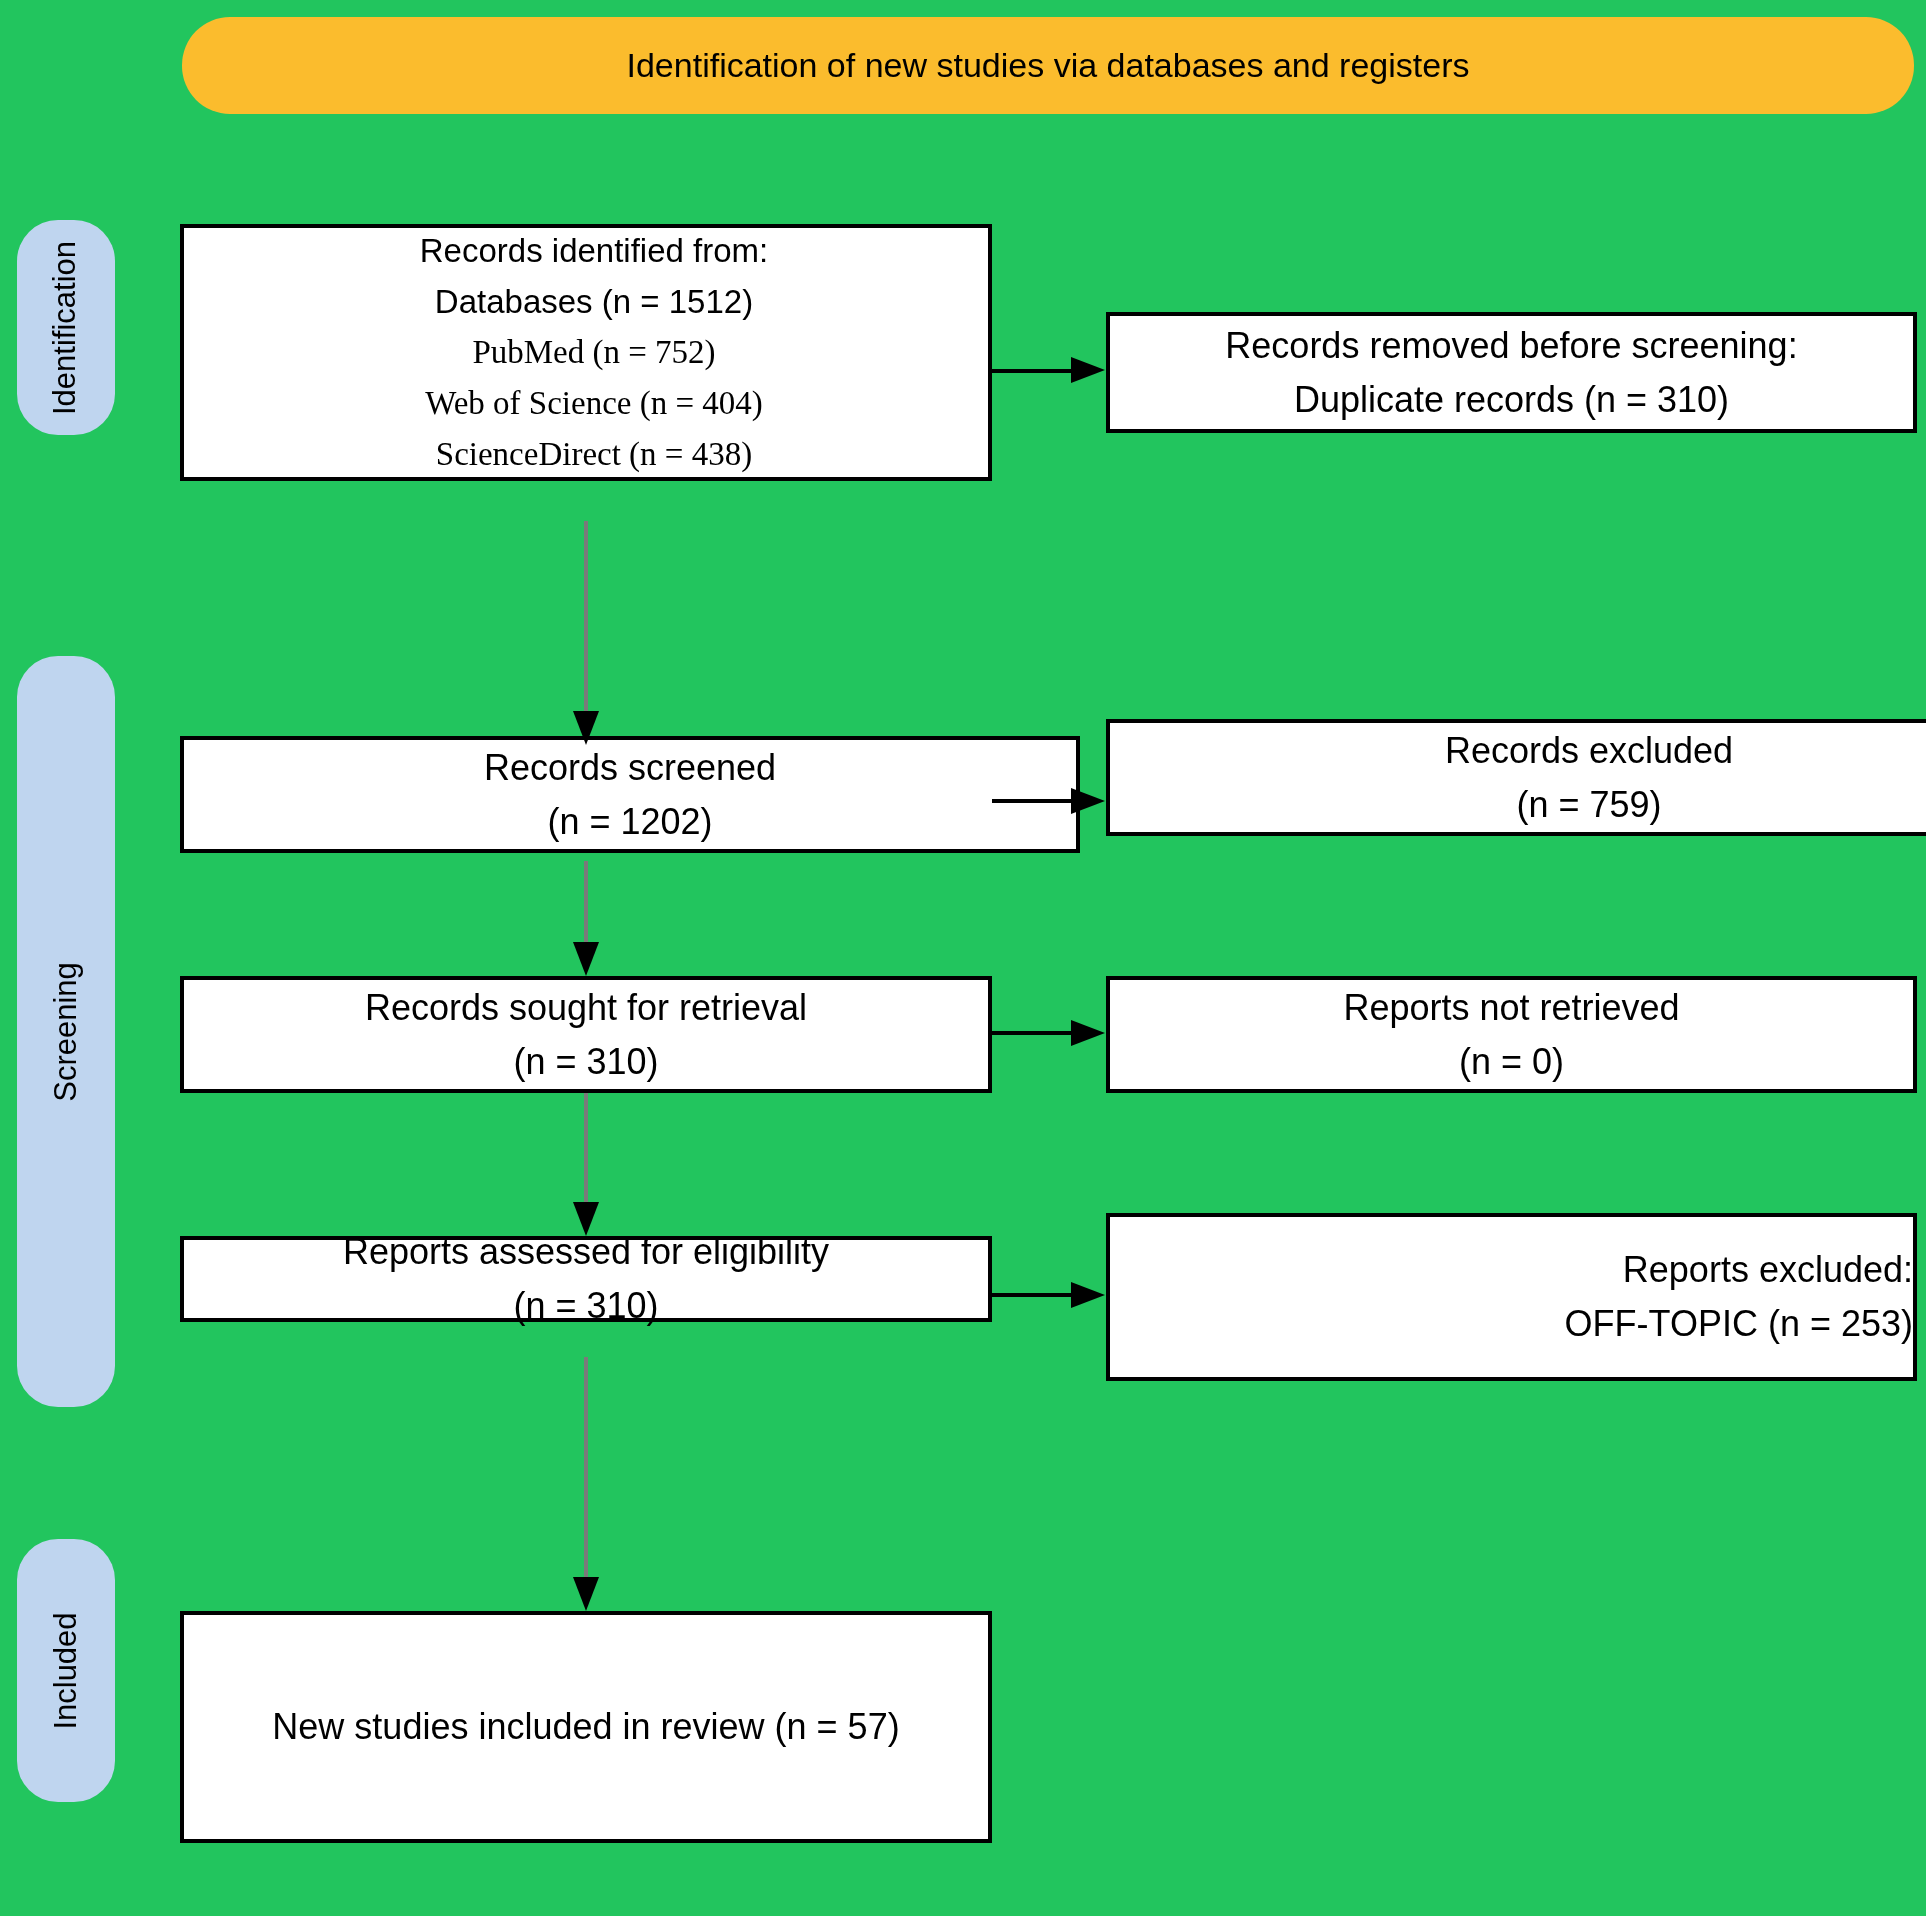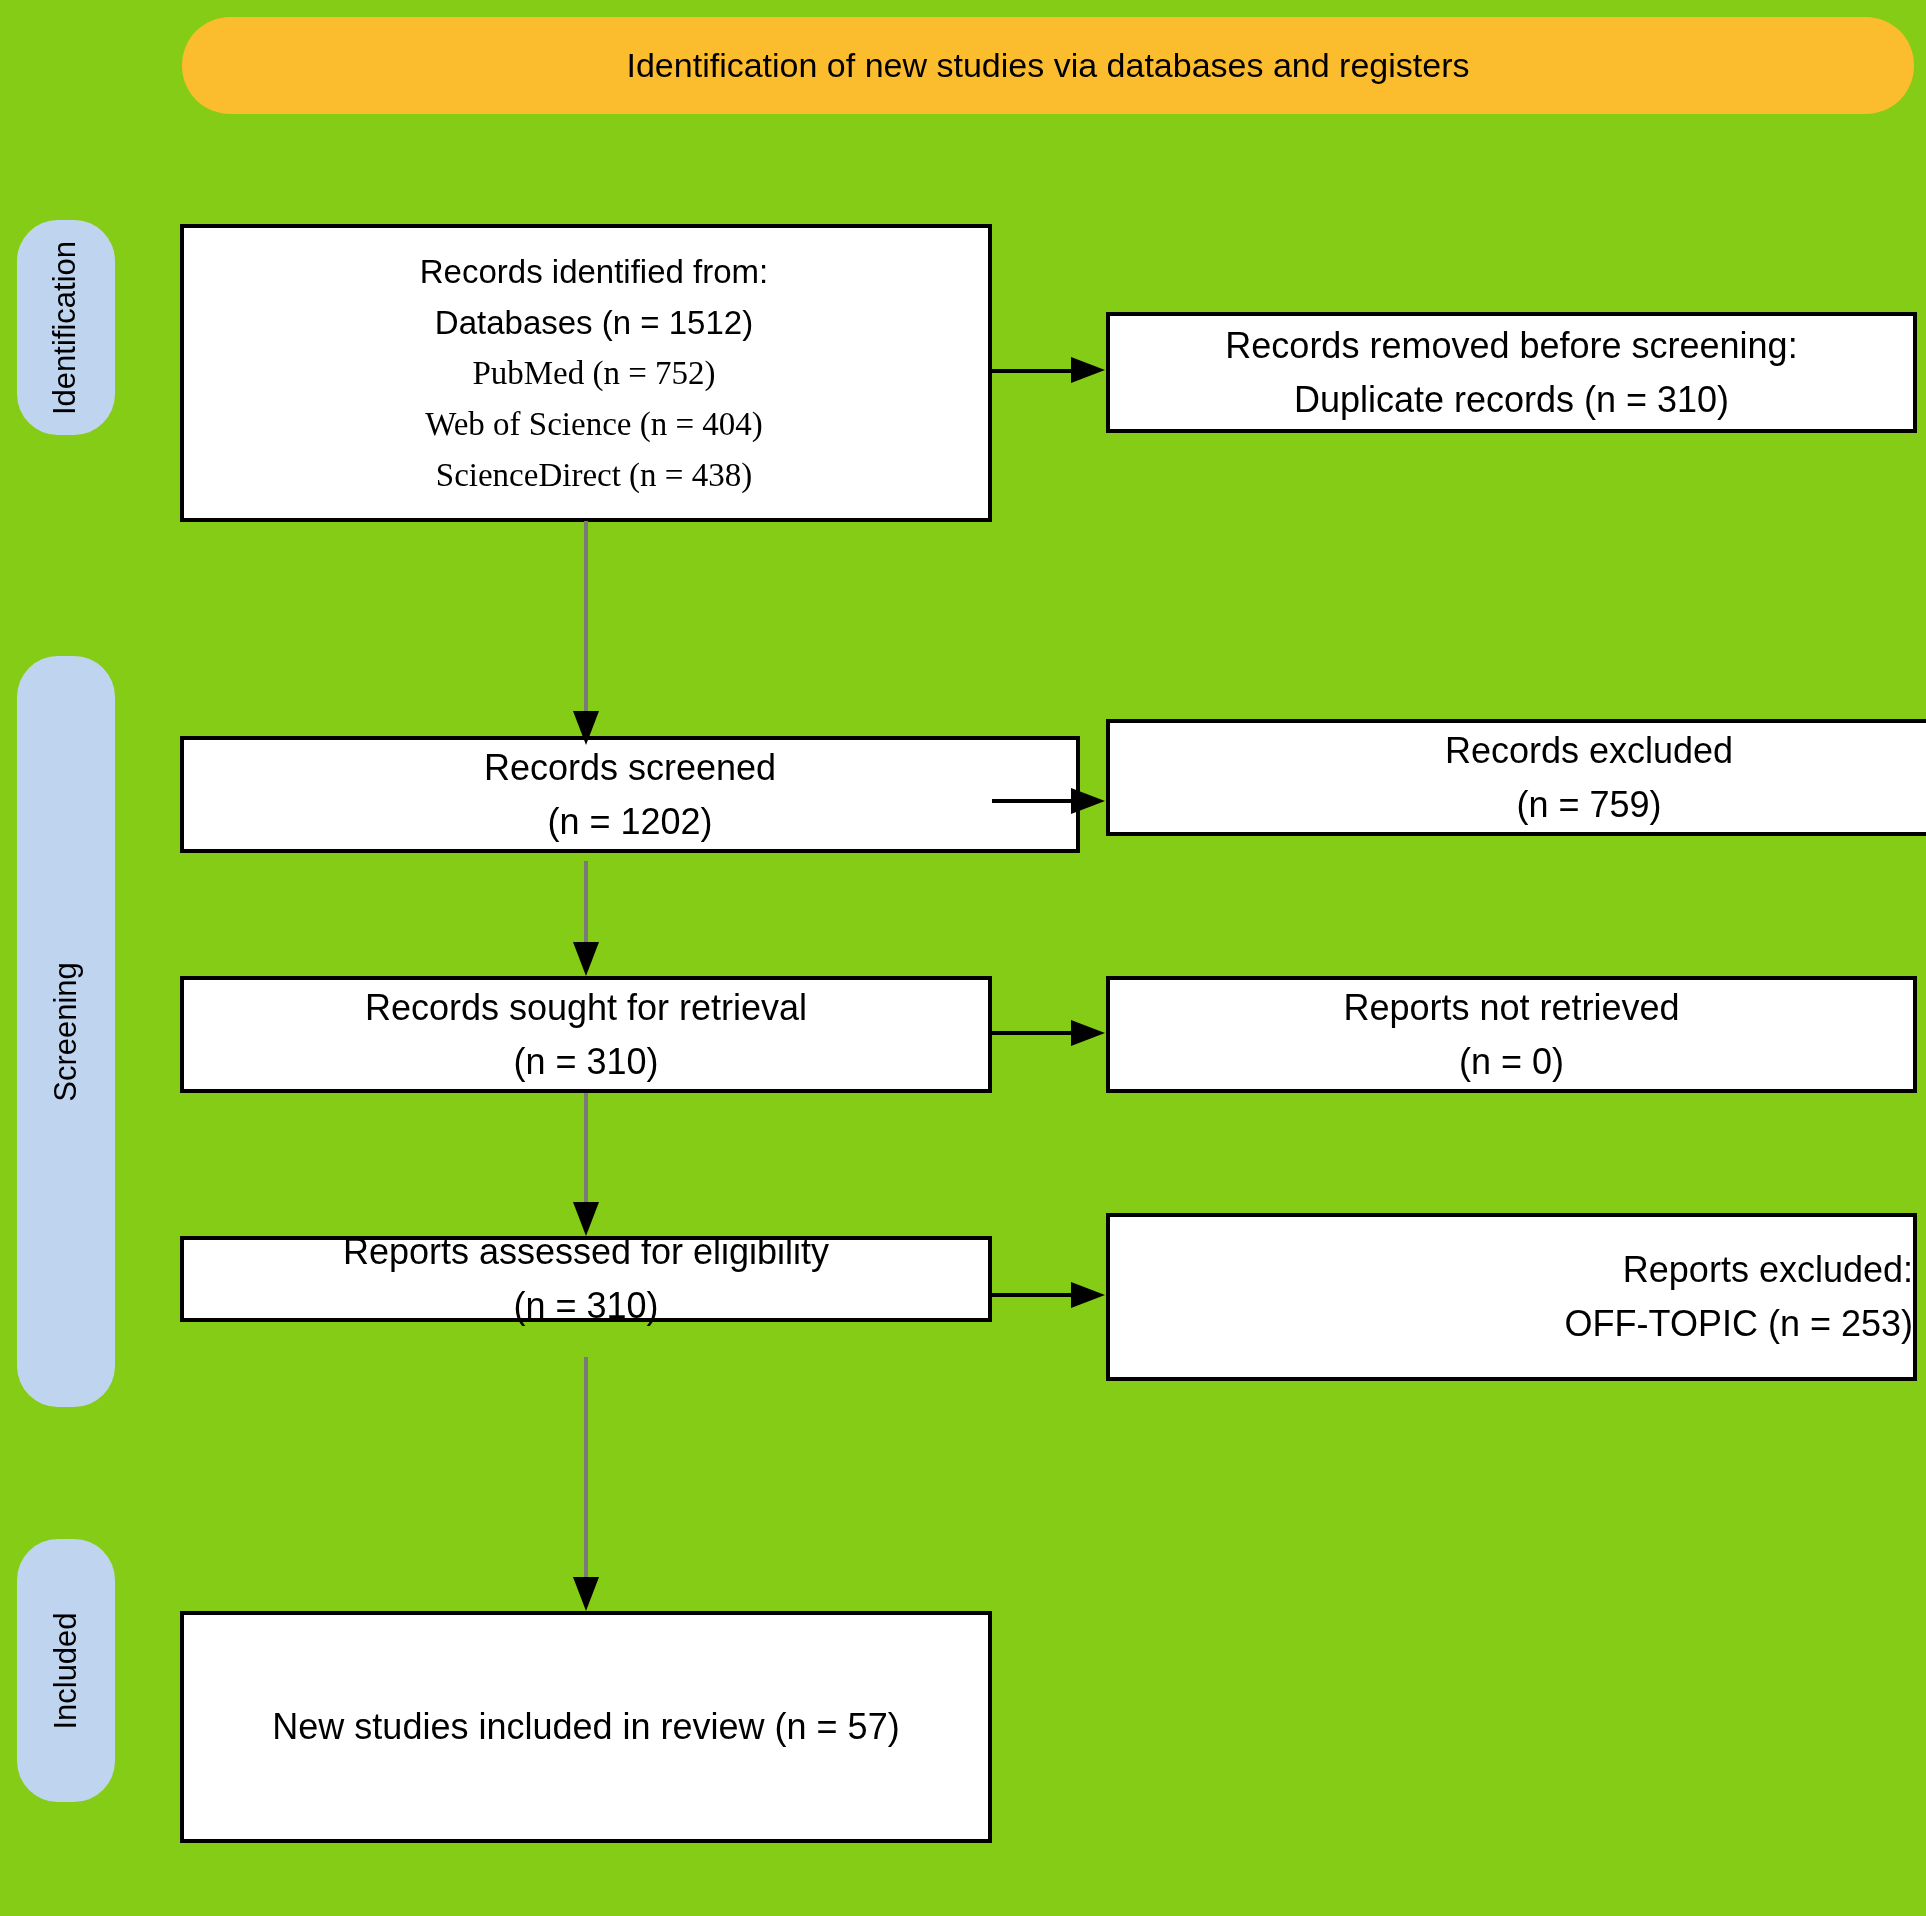--- a/index.html
+++ b/index.html
@@ -1,20 +1,20 @@
 <!DOCTYPE html>
 <html style="font-size:9.4px"><head>
 <meta charset="utf-8">
 <style>
   html,body{margin:0;padding:0;background:#ffffff;}
   .canvas{
     position:relative;
     width:1926px;
     height:1917px;
-    background:#84cc16;
+    background:#22c55e;
     font-family:"Liberation Sans", sans-serif;
     color:#000000;
   }
   .banner{
     position:absolute;
     left:182px; top:16.5px; width:1732px; height:97px;
     background:#FBBC2D;
     border-radius:48px;
     display:flex; align-items:center; justify-content:center;
     font-size:34px;
@@ -40,21 +40,21 @@
     background:#ffffff;
     border:4.1px solid #000000;
     box-sizing:border-box;
     display:flex; flex-direction:column;
     align-items:center; justify-content:center;
     text-align:center;
     font-size:36px;
     line-height:54px;
   }
   .box .line{ white-space:nowrap; }
-  .box-identified{ left:180px; top:224px; width:812px; height:298px; font-size:33px; line-height:51px;padding-left:16px; }
+  .box-identified{ left:180px; top:224px; width:812px; height:257px; font-size:33px; line-height:51px;padding-left:16px; }
   .box-identified .serif{ font-family:"Liberation Serif", serif; }
   .box-removed{ left:1106px; top:312px; width:811px; height:121px; }
   .box-screened{ left:180px; top:736px; width:900px; height:117px; }
   .box-excluded{ left:1106px; top:719px; width:966px; height:117px; }
   .box-sought{ left:180px; top:976px; width:812px; height:117px; }
   .box-notretrieved{ left:1106px; top:976px; width:811px; height:117px; }
   .box-assessed{ left:180px; top:1236px; width:812px; height:86px; }
   .box-reports-excluded{ left:1106px; top:1213px; width:811px; height:168px;align-items:flex-end; }
   .box-included{ left:180px; top:1611px; width:812px; height:232px; }
   

